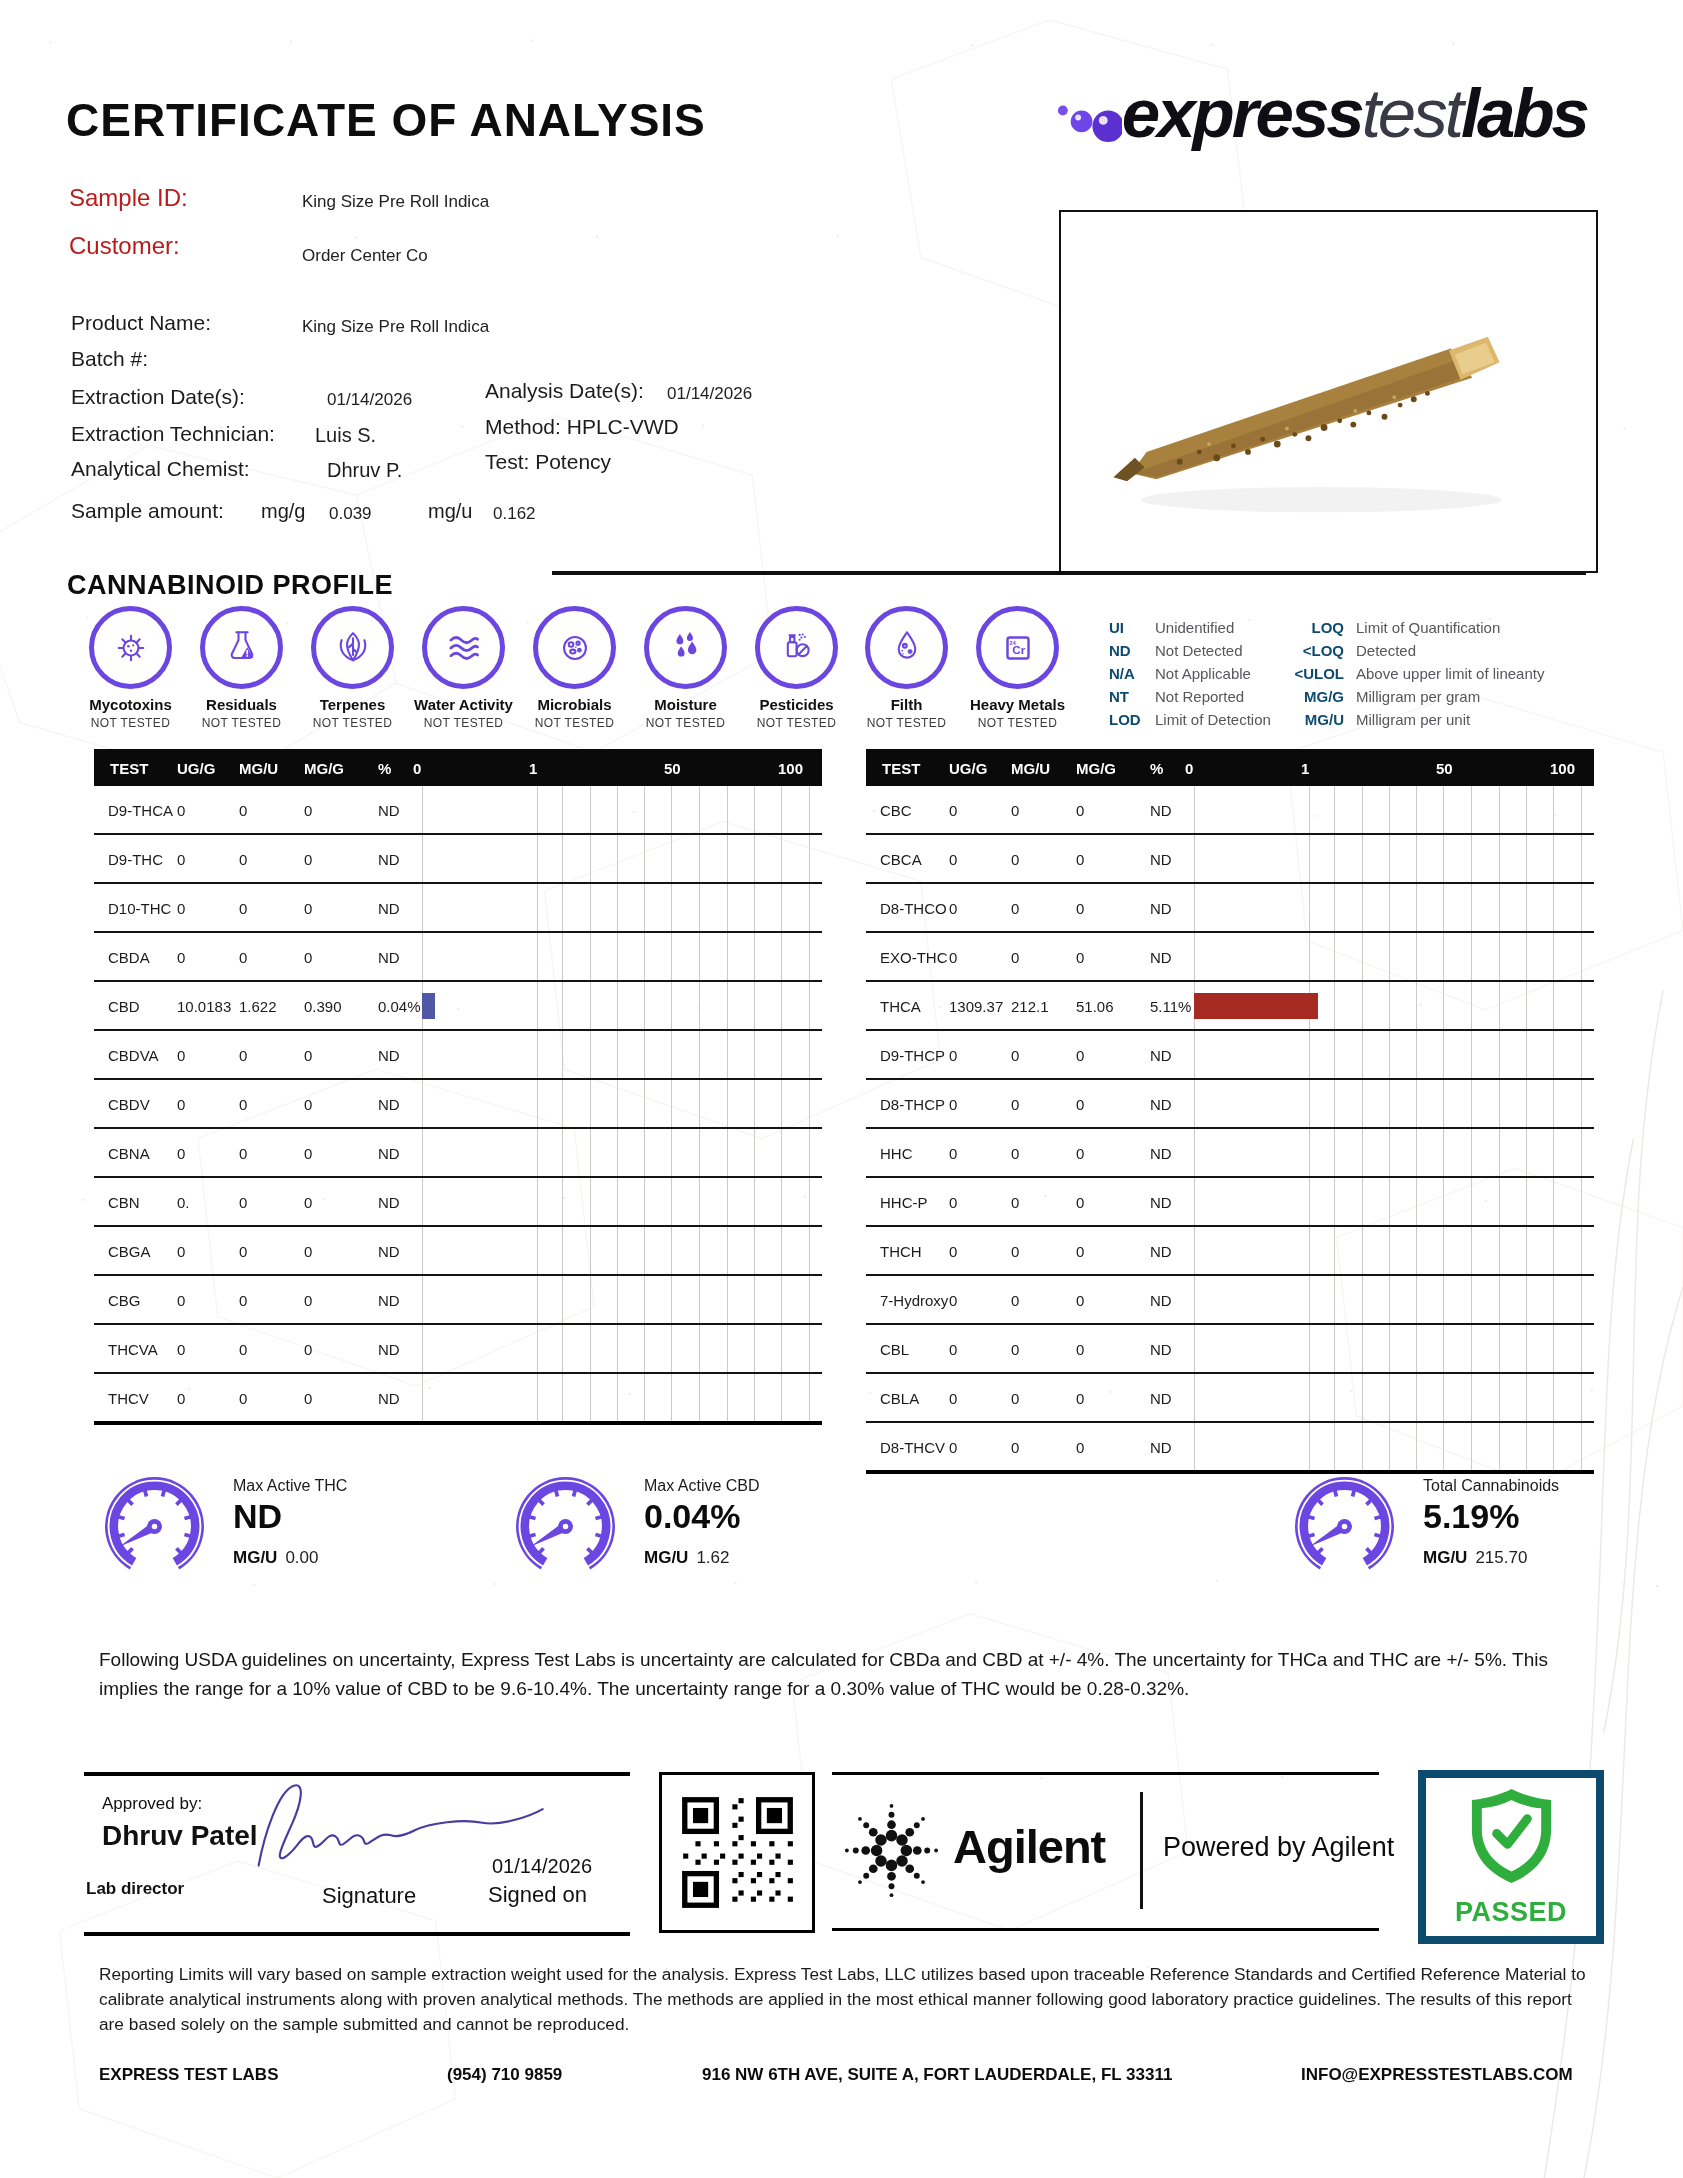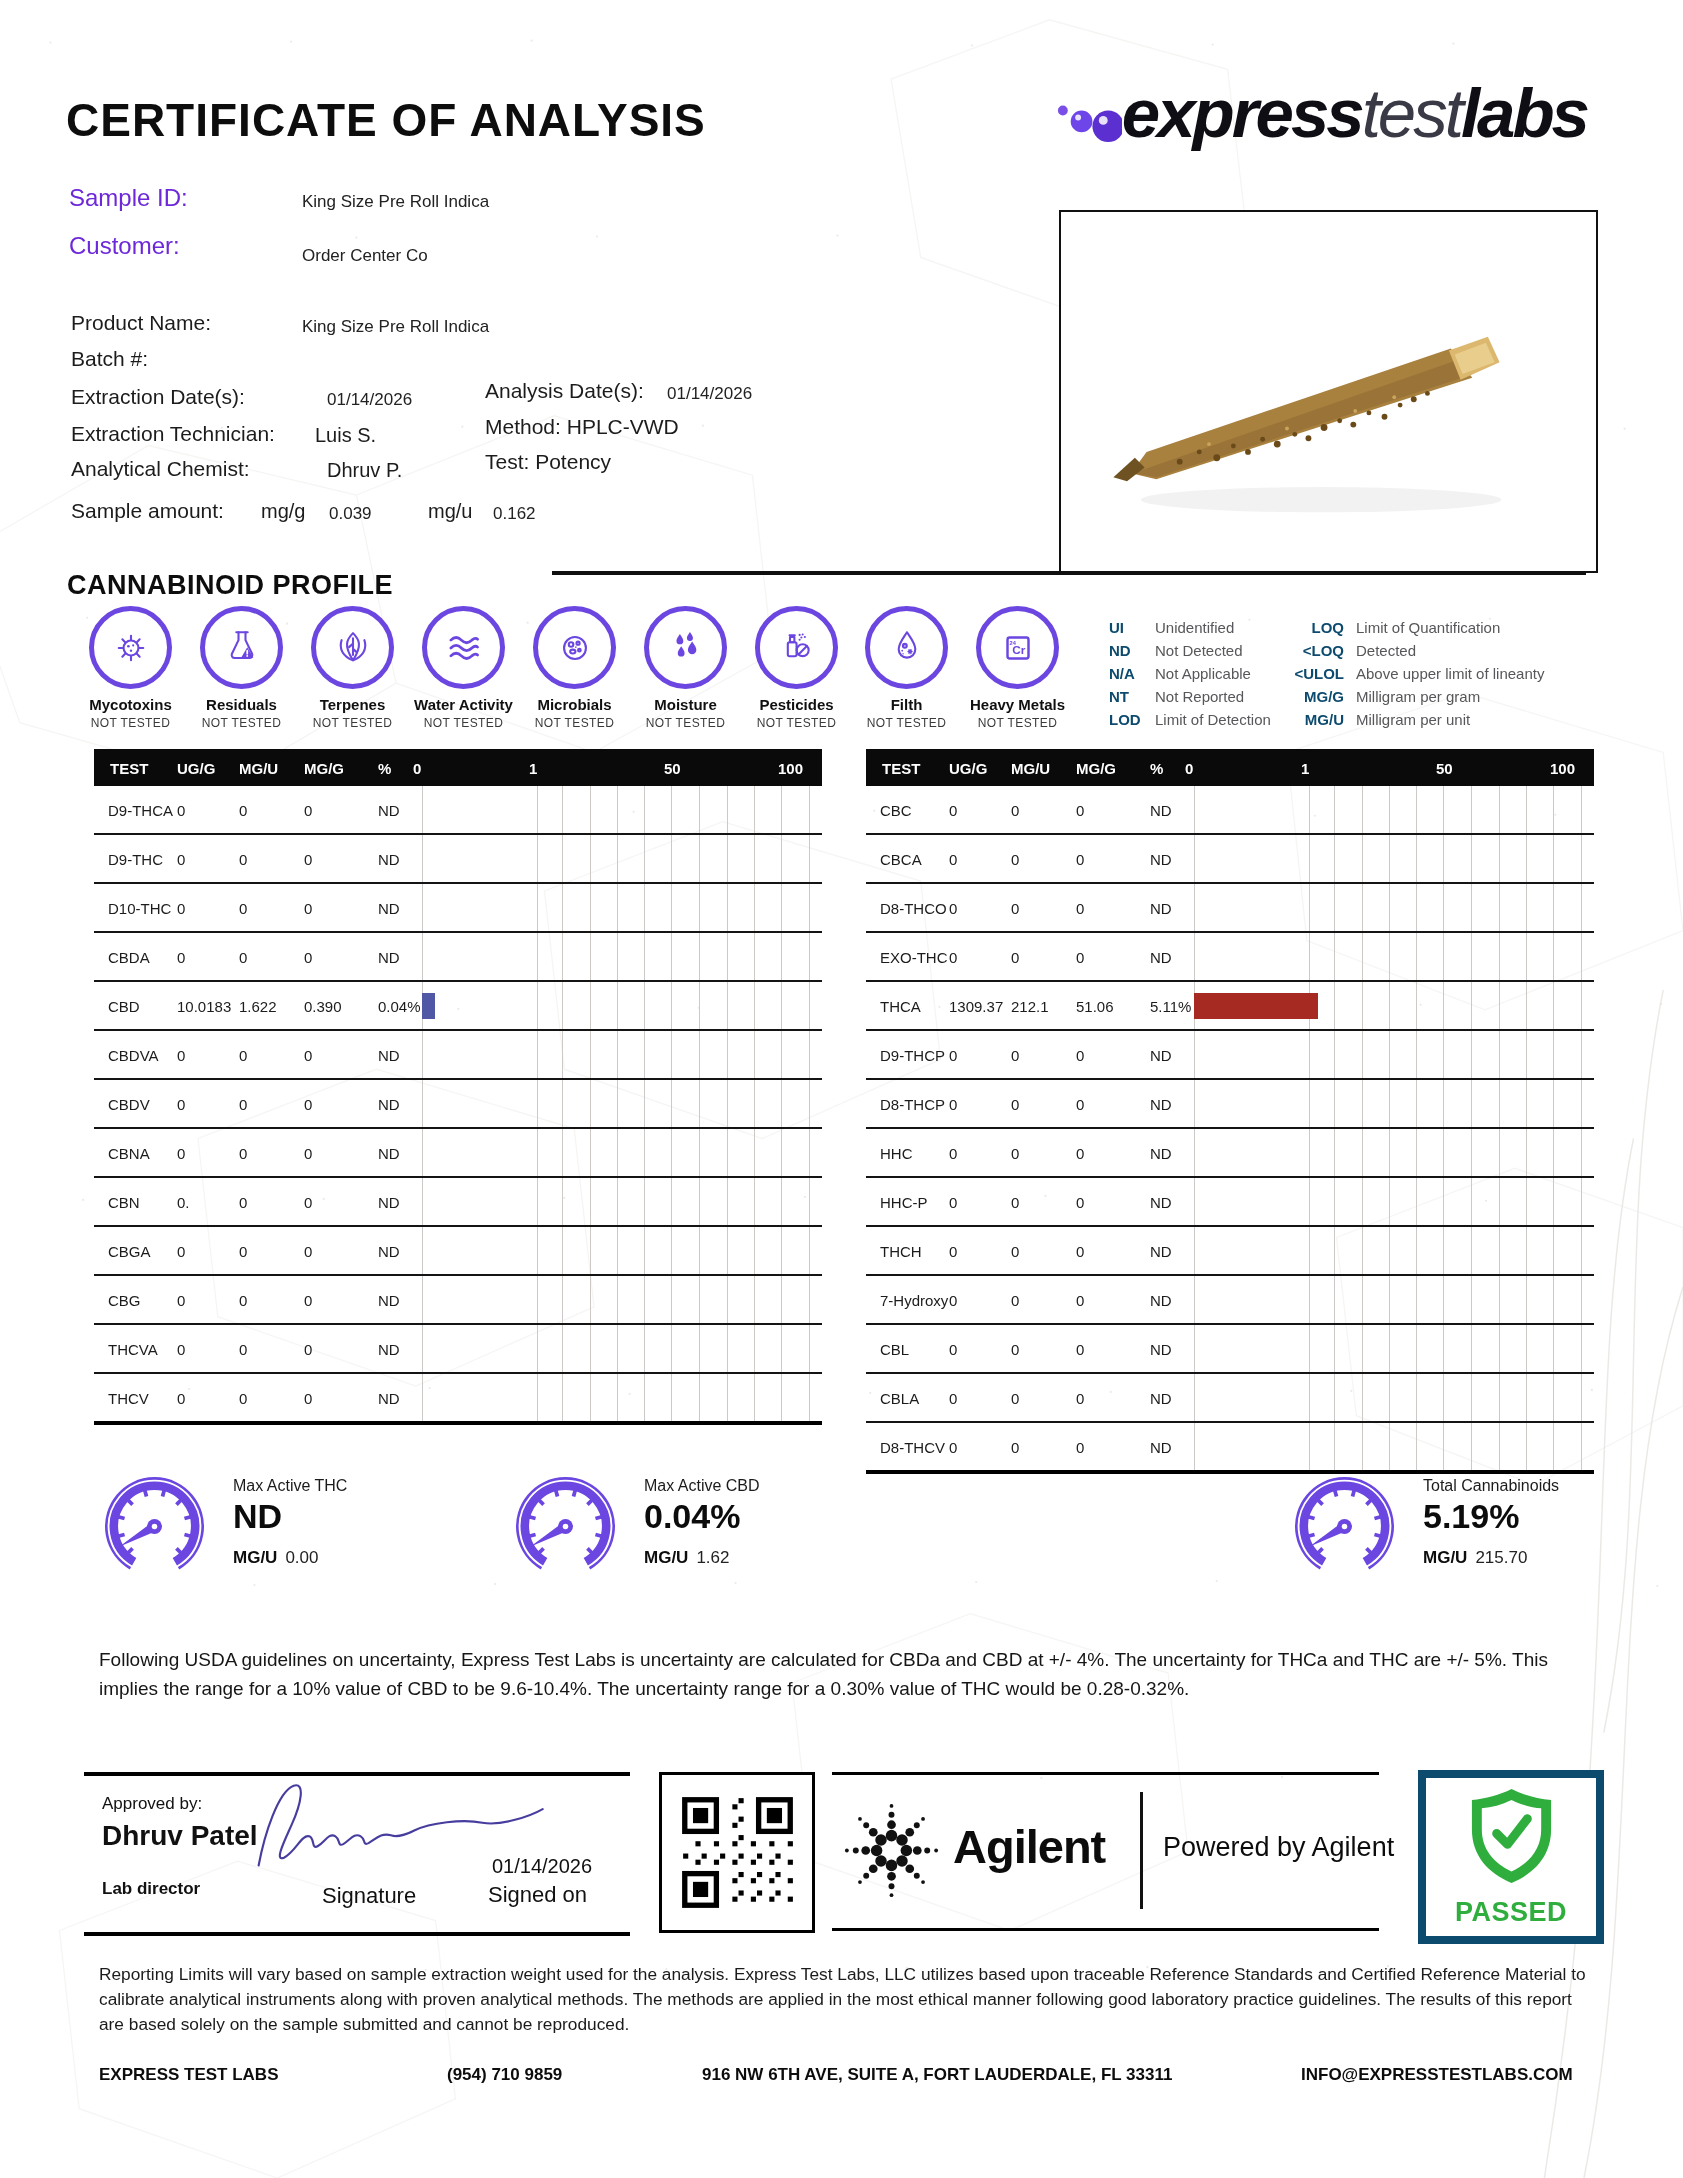--- a/index.html
+++ b/index.html
@@ -3,21 +3,21 @@
 <meta charset="utf-8">
 <style>
 html,body{margin:0;padding:0}
 body{width:1683px;height:2178px;position:relative;background:#fff;
      font-family:"Liberation Sans",sans-serif;color:#111;overflow:hidden}
 .pos{position:absolute;white-space:nowrap}
 #title{left:66px;top:93px;font-size:46px;font-weight:800;letter-spacing:1px;color:#0d0d0d}
 #logo{right:96px;top:79px;display:flex;align-items:flex-end}
 #logo .lg{font-size:69px;font-style:italic;font-weight:800;letter-spacing:-3px;line-height:1;color:#0e0e14}
 #logo .lg.mid{font-weight:400;color:#3a3a46}
-.il-lg{font-size:24px;color:#6d28d9}
+.il-lg{font-size:24px;color:#b91c1c}
 .il{font-size:21px;color:#1c1c1c}
 .il2{font-size:20px;color:#1c1c1c}
 .iv{font-size:17px;color:#222}
 #photo{left:1059px;top:210px;width:535px;height:359px;border:2.5px solid #111;background:#fff}
 #secb{left:67px;top:570px;font-size:27px;font-weight:800;letter-spacing:0.5px;color:#0d0d0d}
 #rule{left:552px;top:571px;width:1034px;height:3.5px;background:#0f0f0f}
 #badges{left:94px;top:606px;width:1000px;height:119px;position:absolute}
 .badge{position:absolute;width:119px;text-align:center;top:0}
 .bcirc{width:73px;height:73px;border:5px solid #6b46e0;border-radius:50%;margin:0 auto;
        display:flex;align-items:center;justify-content:center;background:#fff}
@@ -49,21 +49,21 @@
 .gtxt{position:absolute;left:134px;top:4px}
 .glab{font-size:16px;color:#1b1b1b}
 .gval{font-size:34px;font-weight:800;margin-top:2px;color:#0c0c0c}
 .gmgu{margin-top:12px;font-size:17px;color:#222}
 .gmgu b{font-weight:800;margin-right:8px;color:#0d0d0d}
 #uncert{left:99px;top:1645px;width:1460px;white-space:normal;font-size:19px;line-height:29px;color:#161616}
 #appr{left:84px;top:1772px;width:546px;height:156px;border-top:4px solid #000;border-bottom:4px solid #000}
 #appr .pos{position:absolute}
 #ap-by{left:18px;top:18px;font-size:17px}
 #ap-name{left:18px;top:44px;font-size:28px;font-weight:800}
-#ap-title{left:18px;top:103px;font-size:17px;font-weight:800}
+#ap-title{left:2px;top:103px;font-size:17px;font-weight:800}
 #ap-sig{left:158px;top:0px}
 #ap-siglab{left:238px;top:107px;font-size:22px}
 #ap-date{left:408px;top:79px;font-size:20px}
 #ap-signedon{left:404px;top:106px;font-size:22px}
 #qrbox{left:659px;top:1772px;width:150px;height:155px;border:3px solid #000;
        display:flex;align-items:center;justify-content:center;background:#fff}
 #agil{left:832px;top:1772px;width:547px;height:153px;border-top:3.5px solid #000;border-bottom:3.5px solid #000}
 #agil .pos{position:absolute}
 #agname{left:121px;top:44px;font-size:47px;font-weight:800;letter-spacing:-1px;color:#0c0c0c}
 #agdiv{left:308px;top:17px;width:2.5px;height:117px;background:#111}

